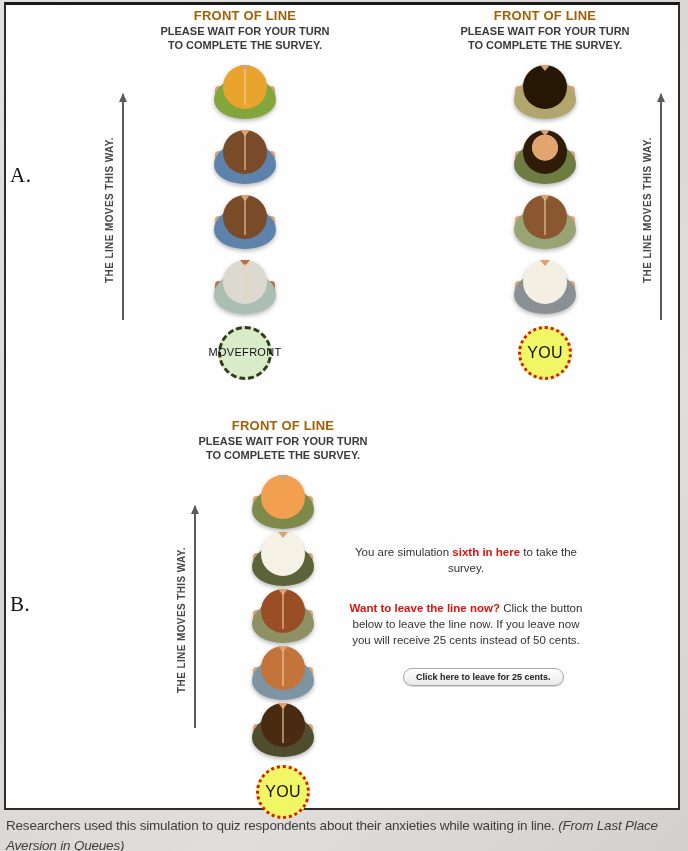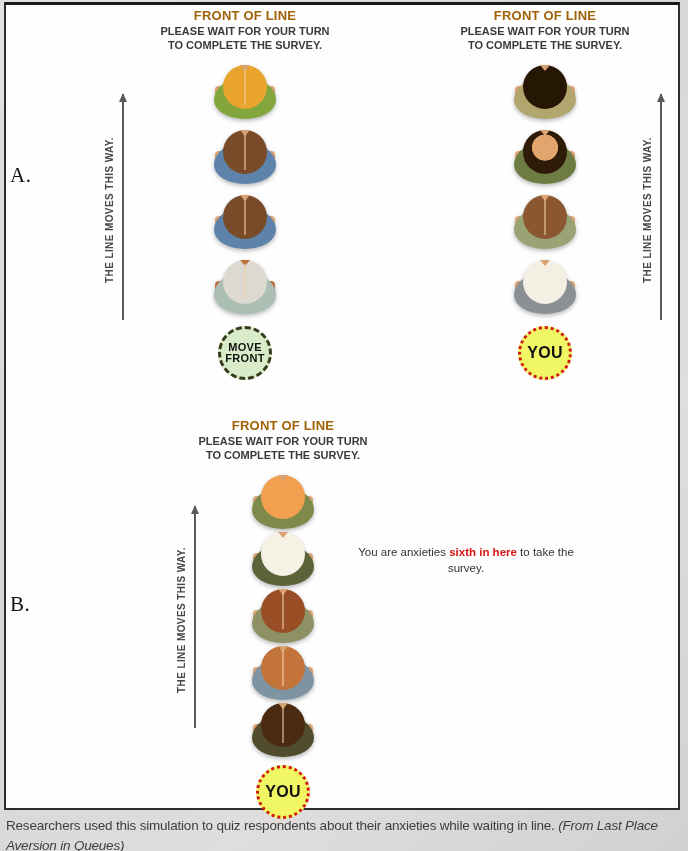--- a/index.html
+++ b/index.html
@@ -28,22 +28,22 @@
   .person{position:relative;width:62px;height:54px;flex:0 0 auto;filter:drop-shadow(0 2px 2px rgba(0,0,0,0.28));}
   .shoulders{position:absolute;left:0;bottom:0;width:62px;height:42px;border-radius:50%/55% 55% 45% 45%;}
   .ear{position:absolute;top:21px;width:11px;height:15px;border-radius:4px;}
   .ear.l{left:1px;}.ear.r{right:1px;}
   .head{position:absolute;left:9px;top:0;width:44px;height:44px;border-radius:50%;}
   .head .part{position:absolute;left:50%;top:4px;bottom:4px;width:2px;margin-left:-1px;background:rgba(238,206,164,0.55);}
   .head .notch{position:absolute;left:50%;top:0;transform:translateX(-50%);width:0;height:0;
     border-left:5px solid transparent;border-right:5px solid transparent;border-top:6px solid #d9a273;}
   .marker{
     width:54px;height:54px;border-radius:50%;box-sizing:border-box;
-    display:flex;flex-direction:column;align-items:center;justify-content:center;
-    font-weight:700;line-height:1.05;letter-spacing:0.3px;text-align:center;
+    display:flex;flex-direction:row;align-items:center;justify-content:center;
+    font-weight:400;line-height:1.05;letter-spacing:0.3px;text-align:center;
   }
   .marker-a{margin-top:12px;}
   .marker-b{margin-top:8px;}
   .varrow{position:absolute;width:2px;background:#5a5a5a;}
   .varrow::before{
     content:"";position:absolute;top:-1px;left:-3.5px;width:0;height:0;
     border-left:4.5px solid transparent;border-right:4.5px solid transparent;
     border-bottom:9px solid #5a5a5a;
   }
   .vlabel{
@@ -233,19 +233,23 @@
       </div>
     <div class="marker marker-b" style="background: rgb(240, 246, 100); border: 3px dotted rgb(210, 27, 16); color: rgb(18, 18, 18); font-size: 16px;">
         <div>YOU</div>
       </div>
   </div>
 
   <div class="varrow" style="left:194px;top:506px;height:222px;"></div>
   <div class="vlabel" style="left:172px;top:530px;height:180px;">THE LINE MOVES THIS WAY.</div>
 
   <div class="status-b">
-    <span>You are anxieties </span><span class="hl">sixth in here</span><span> to take the survey.</span>
-  </div>
+    <span>You are simulation </span><span class="hl">sixth in here</span><span> to take the survey.</span>
+  </div>
+  <div class="leave-b">
+    <span class="hl">Want to leave the line now?</span><span> Click the button below to leave the line now. If you leave now you will receive 25 cents instead of 50 cents.</span>
+  </div>
+  <button class="leave-btn">Click here to leave for 25 cents.</button>
 
   <div class="caption">
     <span>Researchers used this simulation to quiz respondents about their anxieties while waiting in line. </span><i>(From Last Place Aversion in Queues)</i>
   </div>
 </div>
 
 </body></html>

